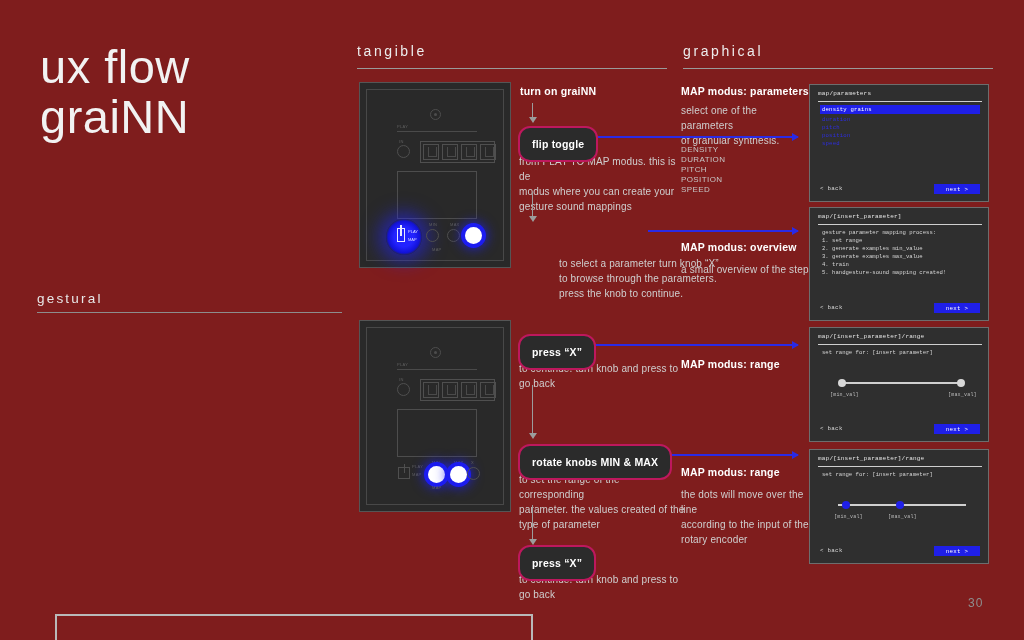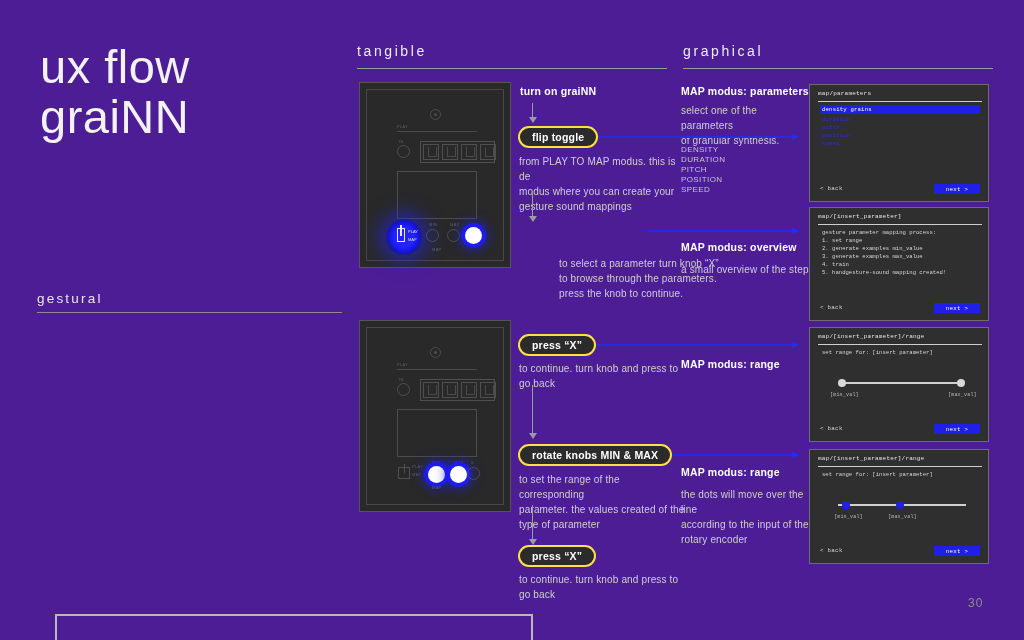--- a/index.html
+++ b/index.html
@@ -2,21 +2,21 @@
 <html><head>
 <meta charset="utf-8">
 <style>
   * { box-sizing: border-box; margin: 0; padding: 0; }
   html, body {
     width: 1024px; height: 640px;
     background: #2b2b2b;
     font-family: "Liberation Sans", sans-serif;
     overflow: hidden;
   }
-  .page { position: relative; width: 1024px; height: 640px; background: #4c1d95; }
+  .page { position: relative; width: 1024px; height: 640px; background: #7f1d1d; }
 
   
   .title {
     position: absolute; left: 40px; top: 42px;
     color: #f2f2f2;
     font-size: 47px; line-height: 50px;
     font-weight: 300; letter-spacing: 0.5px;
     white-space: pre-line;
   }
   .gestural-label {
@@ -91,22 +91,22 @@
   .toggle-lbl { position:absolute; color:#dcdcff; font-size:4px; line-height:5px; }
   .plain-toggle {
     position:absolute; width:12px; height:12px; border:1px solid #4f4f4f;
   }
   .plain-toggle::after{
     content:""; position:absolute; left:5px; top:-4px; width:1px; height:9px; background:#4f4f4f;
   }
 
   
   .pill {
-    position: absolute; height: 22px;
-    border: 2px solid #fde047; border-radius: 12px;
+    position: absolute; height: 36px;
+    border: 2px solid #be185d; border-radius: 12px;
     color: #ffffff; font-size: 10.5px; font-weight: bold;
     display: flex; align-items: center; padding: 0 12px;
     letter-spacing: .2px; background: #2b2b2b;
     z-index: 3;
   }
   .flowline { position: absolute; height: 1.5px; background: #2a2ae6; z-index: 2; }
   .flowline::after {
     content:""; position:absolute; right:-1px; top:-3px;
     border-left: 7px solid #2a2ae6;
     border-top: 4px solid transparent; border-bottom: 4px solid transparent;

